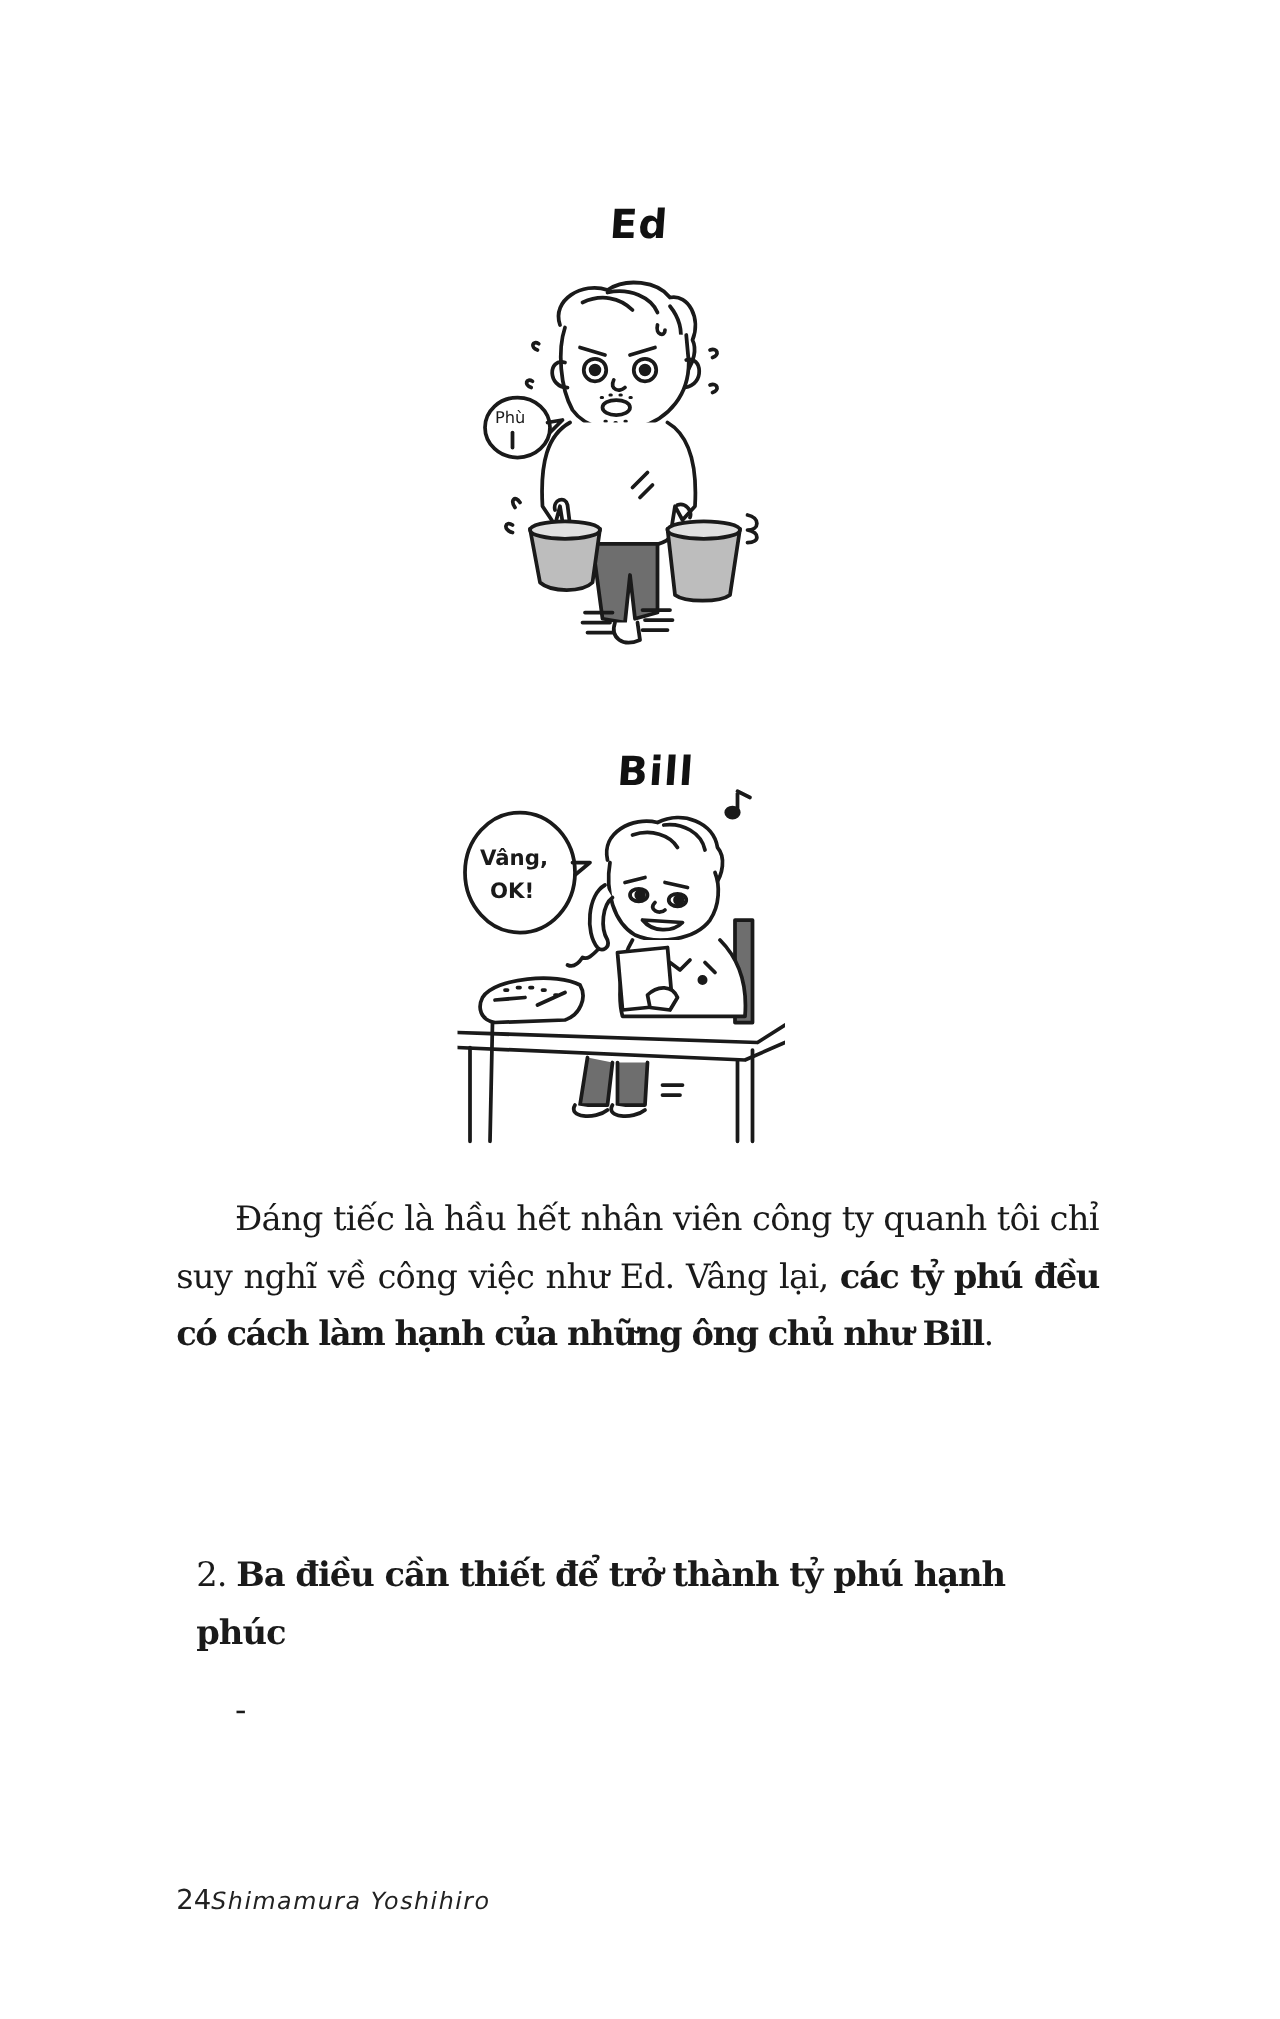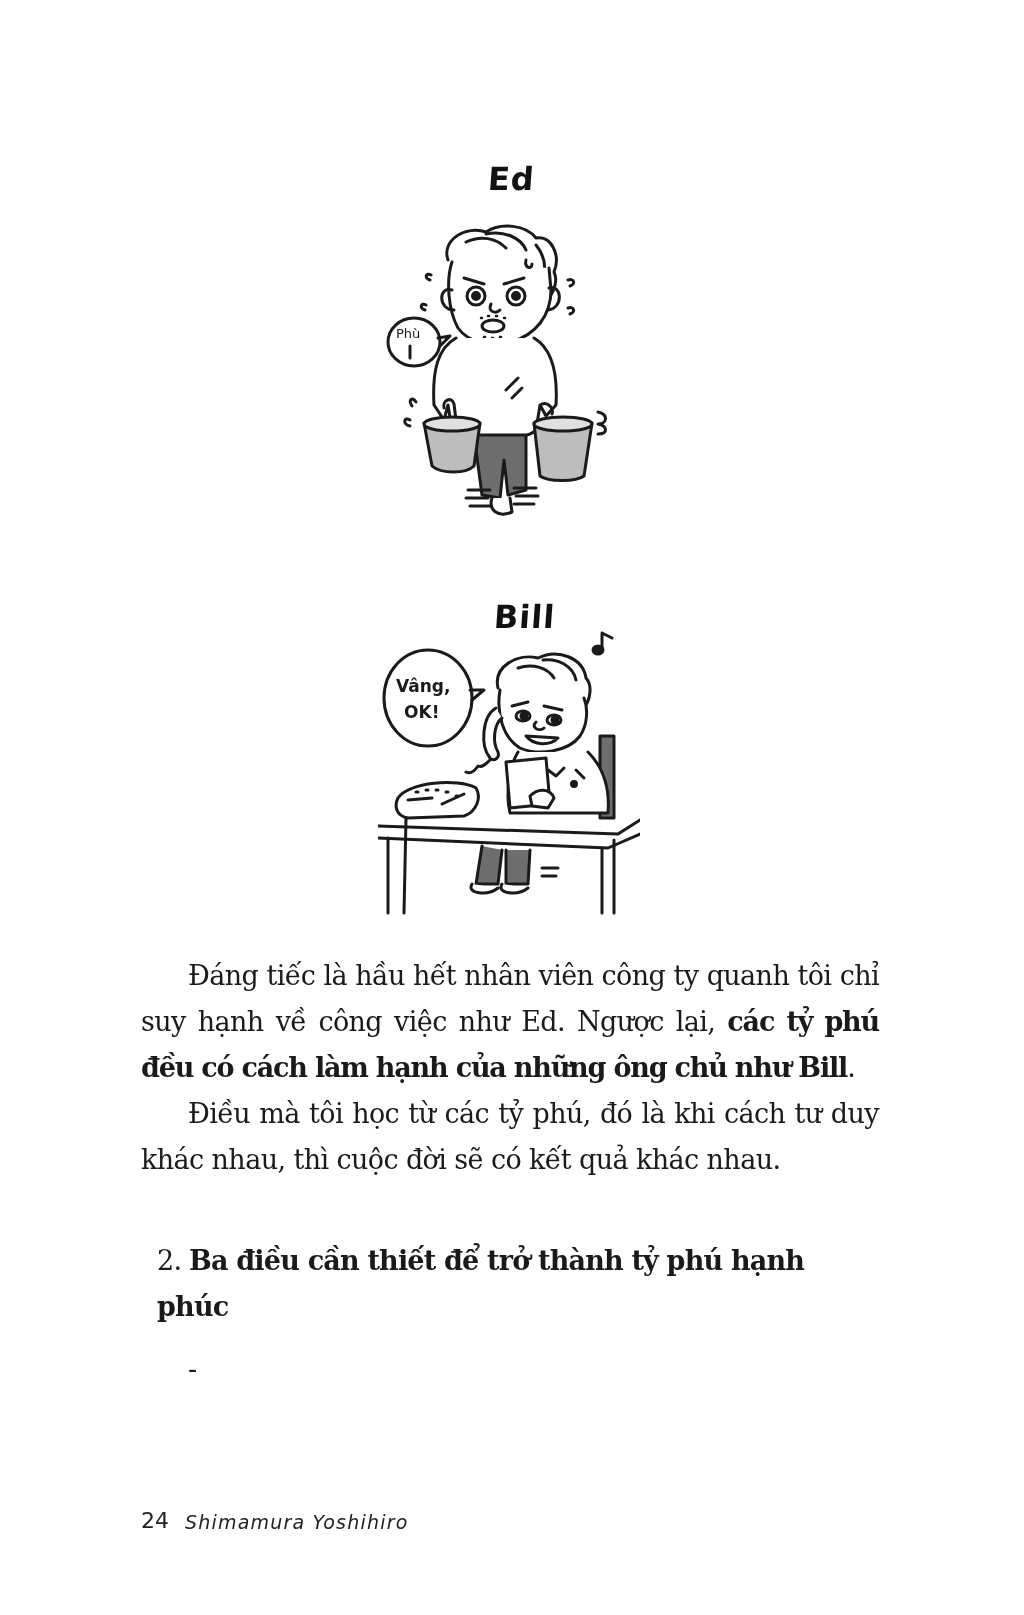--- a/index.html
+++ b/index.html
@@ -29,21 +29,21 @@
       letter-spacing: 1px;
       transform: skewX(-4deg);
     }
     #ed-label { left: 488px; top: 160px; }
     #bill-label { left: 494px; top: 598px; }
 
     .illus {
       position: absolute;
     }
     #ed-illus { left: 386px; top: 220px; width: 250px; height: 315px; }
-    #bill-illus { left: 378px; top: 628px; width: 262px; height: 290px; }
+    #bill-illus { left: 366px; top: 628px; width: 262px; height: 290px; }
 
     .body-text {
       position: absolute;
       left: 141px;
       width: 738px;
       font-family: "DejaVu Serif", serif;
       font-size: 27px;
       line-height: 46px;
       color: #1a1a1a;
     }
@@ -73,22 +73,22 @@
     .bullet .btext { flex: 1; }
 
     .footer {
       position: absolute;
       left: 141px;
       top: 1508px;
       font-family: "DejaVu Sans", sans-serif;
       font-size: 19px;
       color: #222;
       display: flex;
-      gap: 16px;
-      align-items: flex-end;
+      gap: 0;
+      align-items: center;
     }
     .footer .pnum { font-size: 22px; }
     .footer .author { letter-spacing: 1.2px; font-style: italic; }
   </style>
 </head>
 <body>
 
 <div class="page">
 
   <div id="ed-label" class="illus-label">Ed</div>
@@ -191,22 +191,21 @@
       <path d="M0 198 L240 206 L262 192 M0 210 L230 220 L262 206"></path>
       <path d="M10 210 L10 285 M224 220 L224 285 M236 212 L236 285"></path>
 
       <path d="M104 218 L98 256 L120 256 L124 222 M128 222 L128 256 L150 256 L152 222" fill="#6e6e6e"></path>
       <path d="M94 256 C88 266 110 268 120 260 M124 256 C118 266 140 268 150 260" fill="#fff"></path>
       <path d="M164 240 L180 240 M164 248 L178 248"></path>
     </svg>
   </div>
 
   <div id="block-1" class="body-text">
-    <p class="para"><span>Đáng tiếc là hầu hết nhân viên công ty quanh tôi chỉ suy hạnh về công việc như Ed. Ngược lại, </span><b>các tỷ phú đều có cách làm hạnh của những ông chủ như Bill</b><span>.</span></p>
-    <p class="para">Điều mà tôi học từ các tỷ phú, đó là khi cách tư duy khác nhau, thì cuộc đời sẽ có kết quả khác nhau.</p>
+    <p class="para"><span>Đáng tiếc là hầu hết nhân viên công ty quanh tôi chỉ suy nghĩ về công việc như Ed. Vâng lại, </span><b>các tỷ phú đều có cách làm hạnh của những ông chủ như Bill</b><span>.</span></p>
   </div>
 
   <div id="block-2" class="body-text">
     <p class="heading"><span class="num">2.</span> <span class="title">Ba điều cần thiết để trở thành tỷ phú hạnh phúc</span></p>
     <div class="bullet">
       <span class="dash">-</span>
     </div>
   </div>
 
   <div class="footer">

